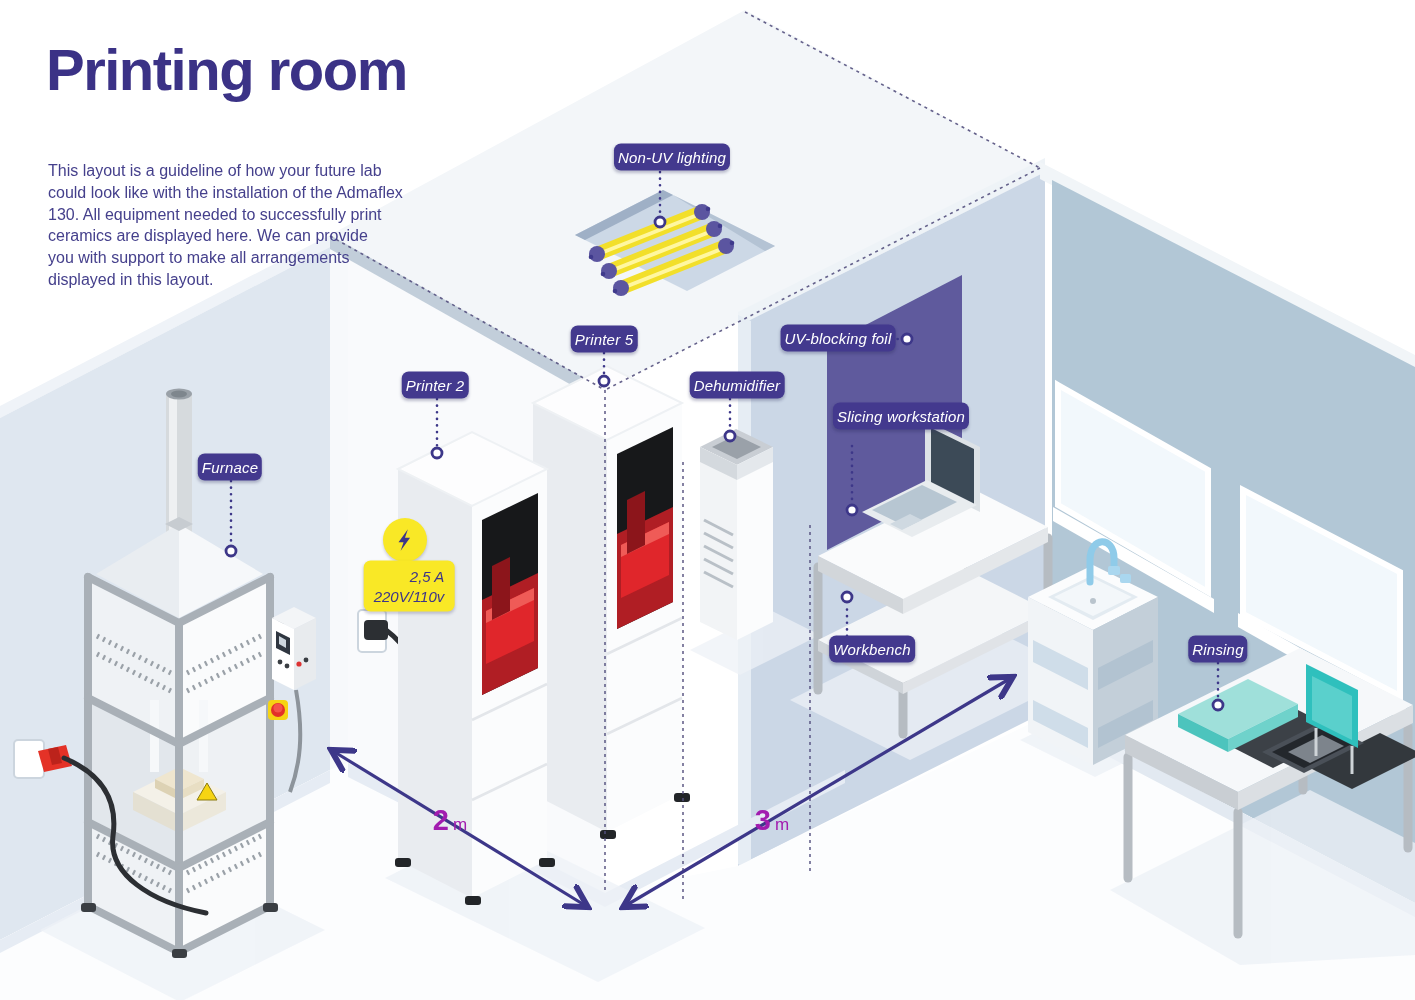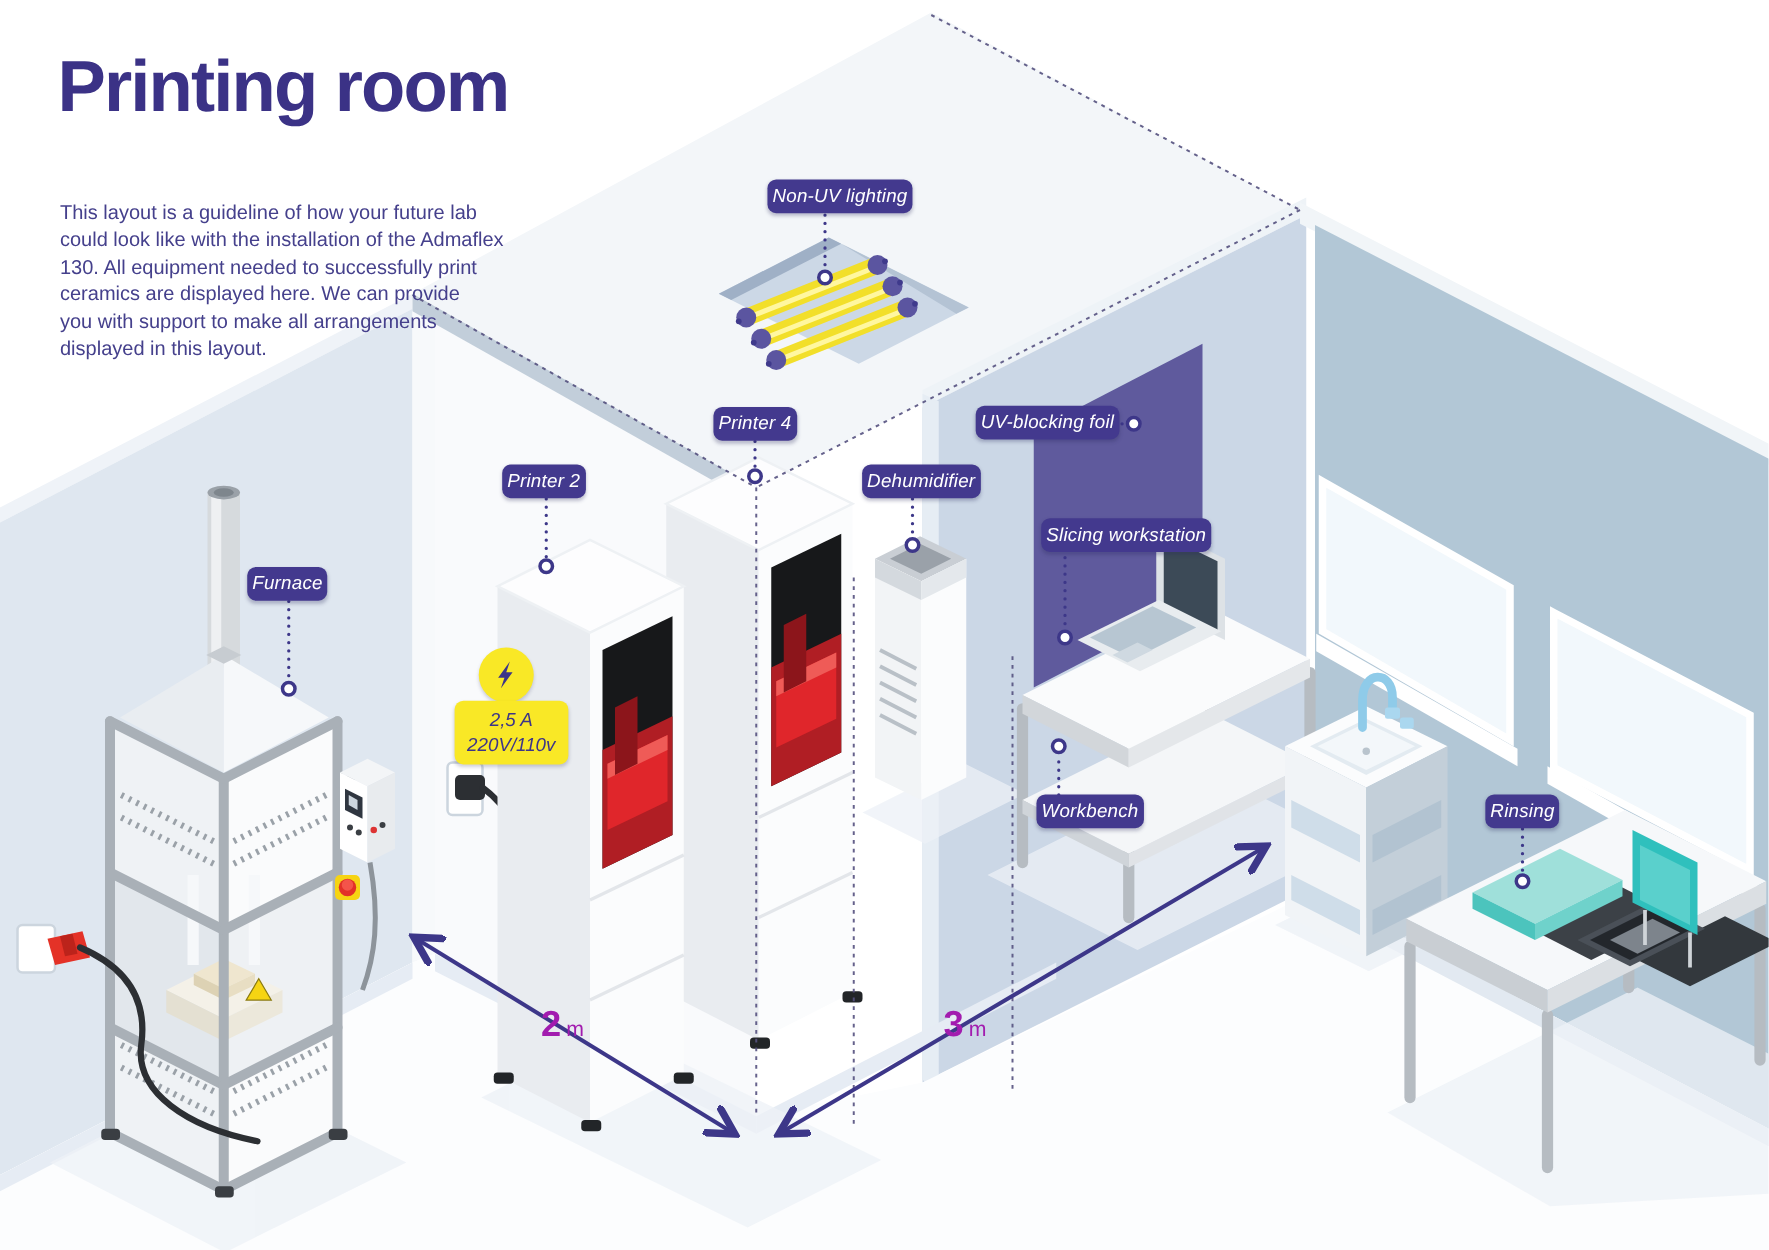--- a/index.html
+++ b/index.html
@@ -28,21 +28,21 @@
   }
   .power-circle{
     position:absolute;left:405px;top:540px;width:44px;height:44px;
     transform:translate(-50%,-50%);border-radius:50%;
     background:#f9e826;display:flex;align-items:center;justify-content:center;
     box-shadow:0 2px 3px rgba(40,40,90,.22);
   }
   .power-badge{
     position:absolute;left:409px;top:586px;transform:translate(-50%,-50%);
     background:#f9e826;color:#3d3589;border-radius:7px;
-    padding:6px 10px;text-align:center;
+    padding:6px 10px;text-align:right;
     font-size:15px;font-style:italic;line-height:1.3;white-space:nowrap;
     box-shadow:0 2px 3px rgba(40,40,90,.22);
   }
   .dim-label{
     position:absolute;transform:translate(-50%,-50%);
     color:#a21caf;white-space:nowrap;
   }
   .dim-label .val{font-size:29px;font-weight:bold;}
   .dim-label .unit{font-size:17px;margin-left:4px;}
 </style>
@@ -403,25 +403,25 @@
 
 <div class="page-title">Printing room</div>
 <div class="page-desc">This layout is a guideline of how your future lab
 could look like with the installation of the Admaflex
 130. All equipment needed to successfully print
 ceramics are displayed here. We can provide
 you with support to make all arrangements
 displayed in this layout.</div>
 
 <div class="badge" style="left:672px;top:157px;">Non-UV lighting</div>
-<div class="badge" style="left:604px;top:339px;">Printer 4</div>
+<div class="badge" style="left:604px;top:339px;">Printer 5</div>
 <div class="badge" style="left:435px;top:385px;">Printer 2</div>
 <div class="badge" style="left:737px;top:385px;">Dehumidifier</div>
 <div class="badge" style="left:827px;top:338px;margin-left:11px;">UV-blocking foil</div>
-<div class="badge" style="left:901px;top:428px;">Slicing workstation</div>
+<div class="badge" style="left:901px;top:416px;">Slicing workstation</div>
 <div class="badge" style="left:230px;top:467px;">Furnace</div>
 <div class="badge" style="left:872px;top:649px;text-align:right;">Workbench</div>
 <div class="badge" style="left:1218px;top:649px;">Rinsing</div>
 
 <div class="power-circle">
   <svg width="26" height="26" viewBox="0 0 36 36">
     <path d="M22,3 L9,21 h7 l-4,12 L25,15 h-7 l4,-12 Z" fill="#3d3589"></path>
   </svg>
 </div>
 <div class="power-badge">

